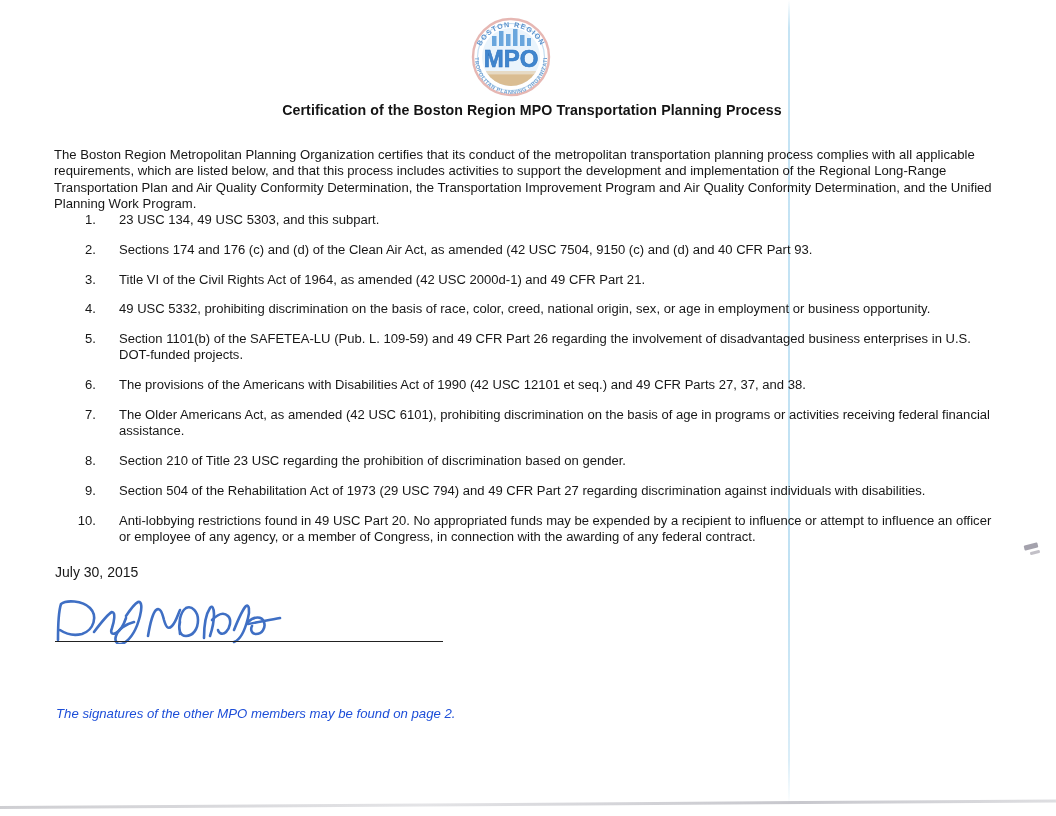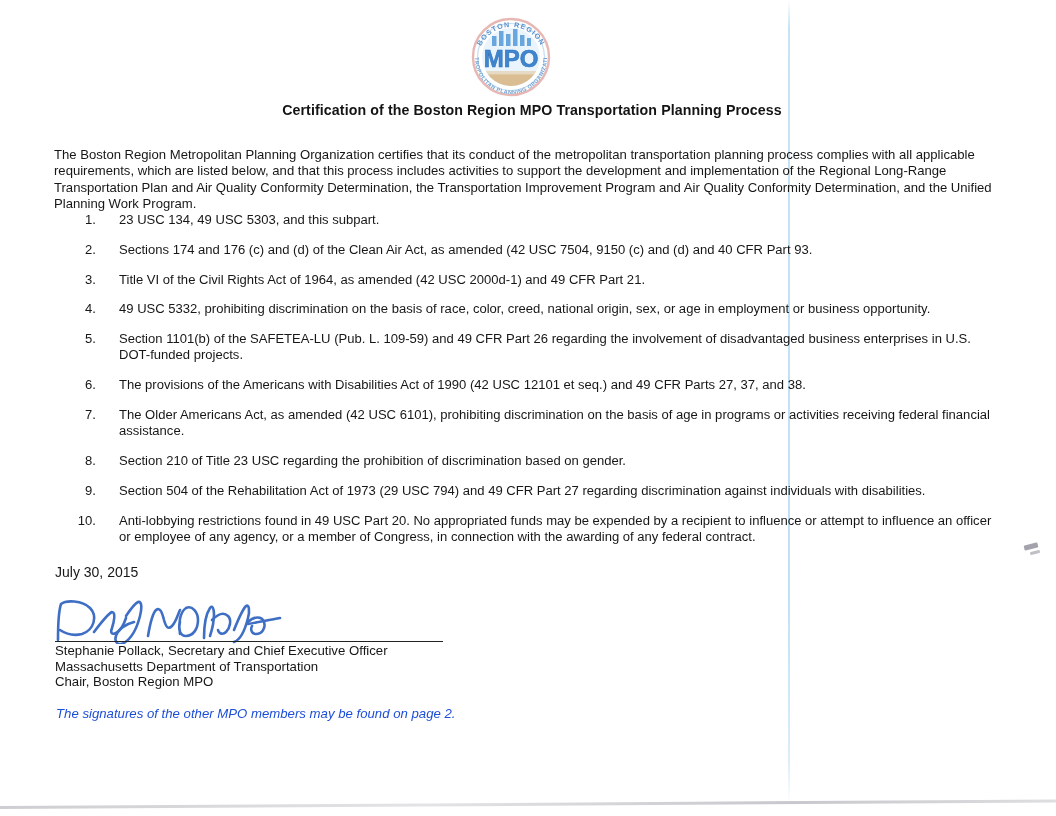--- a/index.html
+++ b/index.html
@@ -281,21 +281,16 @@
         <path d="M160,24 C166,18 172,16 176,20 C180,24 178,32 174,36 C171,39 167,38 166,34"></path>
         <path d="M182,34 C186,24 190,14 194,10 C197,8 198,14 196,22 C193,34 188,44 182,46"></path>
         <path d="M196,26 C202,20 210,20 212,26 C214,32 210,38 204,38 C200,38 198,34 200,30"></path>
         <path d="M196,28 C206,26 218,24 228,22"></path>
       </g>
     </svg>
   </div>
 
   <div class="sig-rule"></div>
 
-  <div class="sig-lines">
-    <div>Stephanie Pollack, Secretary and Chief Executive Officer</div>
-    <div>Massachusetts Department of Transportation</div>
-    <div>Chair, Boston Region MPO</div>
-  </div>
 
   <div class="sig-note">The signatures of the other MPO members may be found on page 2.</div>
 
 </div>
 
 </body></html>

